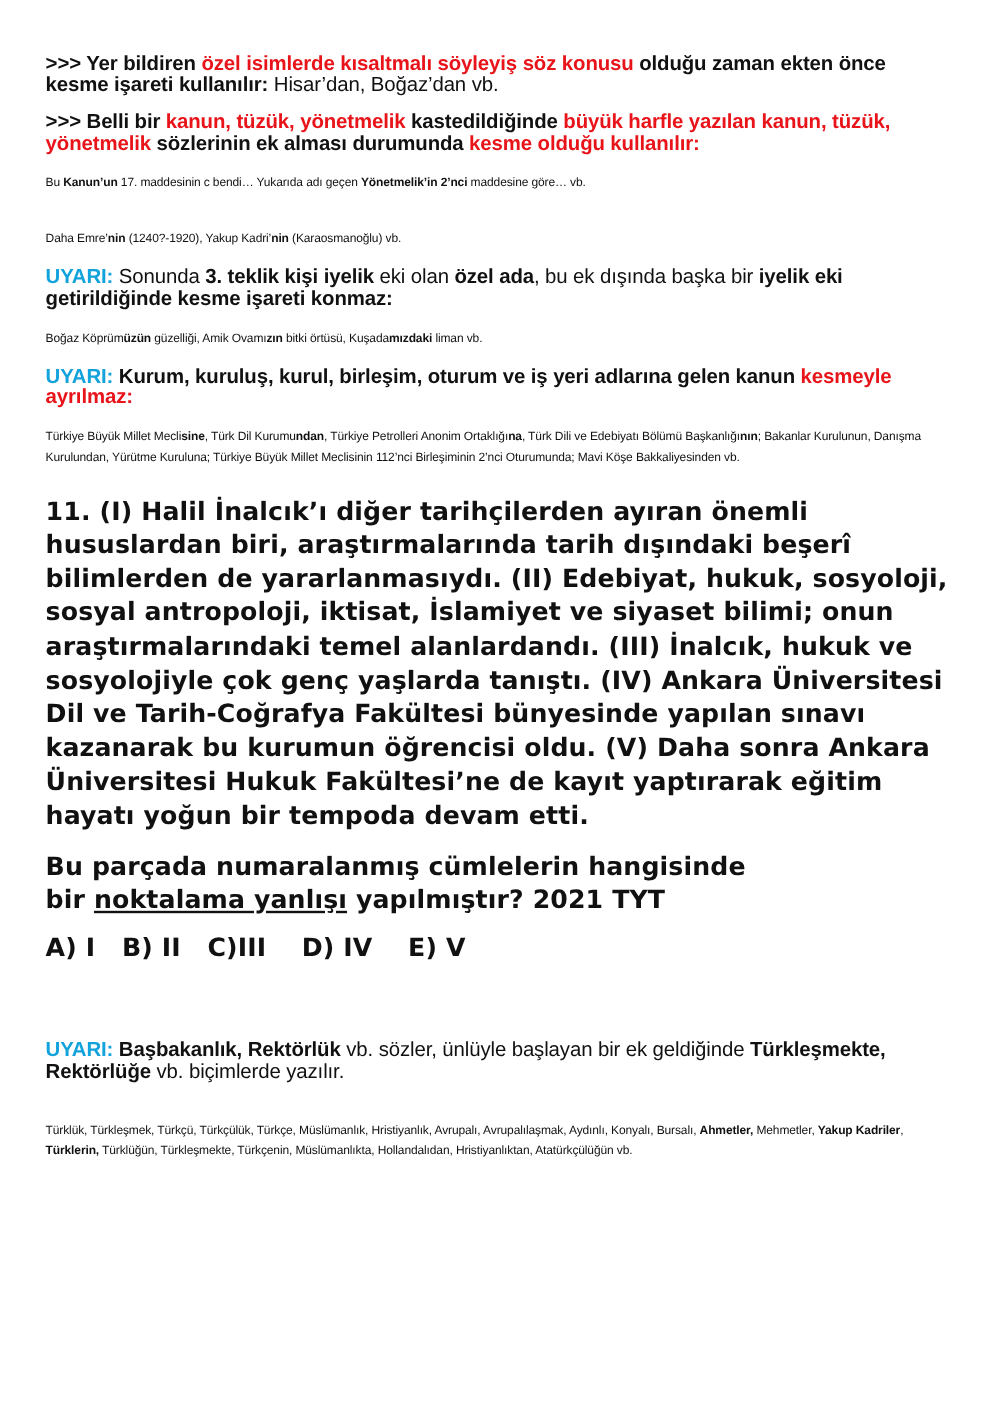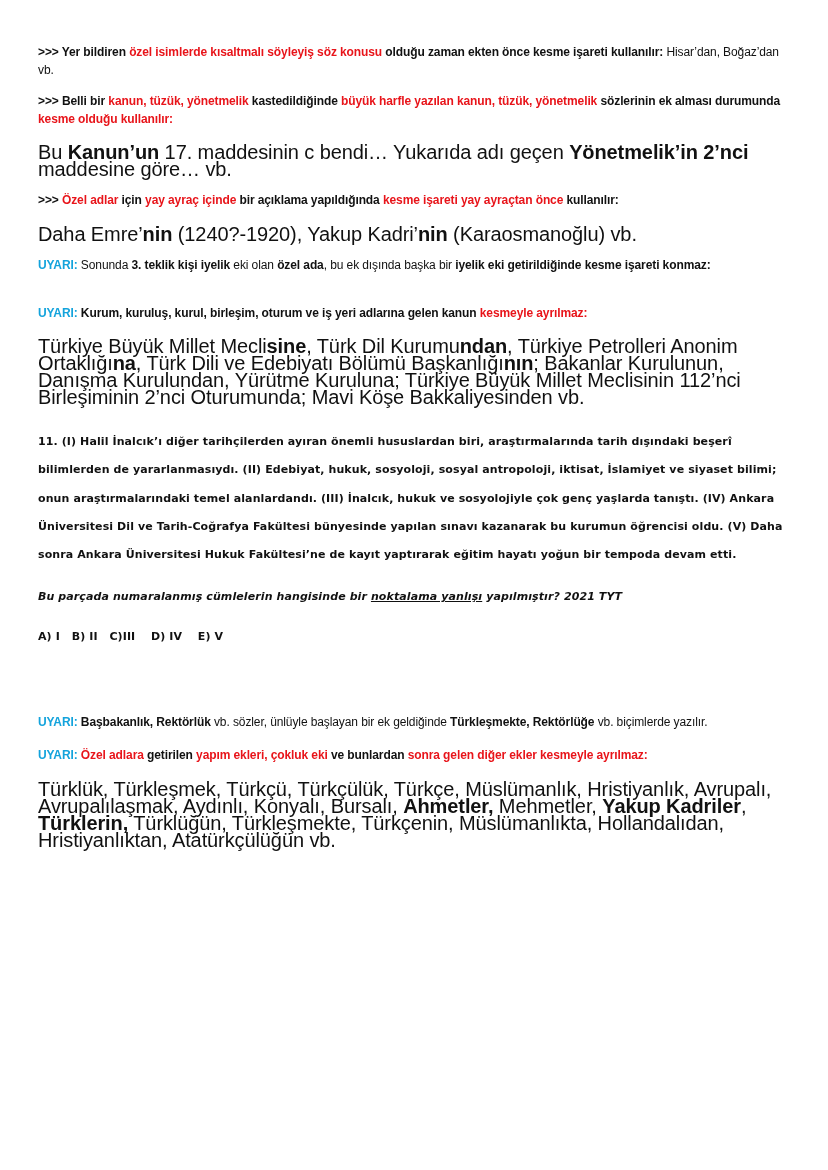--- a/index.html
+++ b/index.html
@@ -4,31 +4,31 @@
 <style>
   html, body { margin: 0; padding: 0; background: #ffffff; }
   body {
     width: 828px; height: 1170px; position: relative; overflow: hidden;
     font-family: "DejaVu Sans", sans-serif;
     color: #111111;
   }
   .page { position: absolute; left: 38px; top: 44px; width: 752px; }
   .p {
     font-family: "Liberation Sans", sans-serif;
-    font-size: 20px; line-height: 17px; margin: 0; letter-spacing: -0.1px;
+    font-size: 10px; line-height: 17px; margin: 0; letter-spacing: -0.1px;
   }
-  .p.tall { font-size: 12px; line-height: 17.6px; }
+  .p.tall { font-size: 17px; line-height: 17.6px; }
   .b { font-weight: bold; }
   .r { color: #e8141a; font-weight: bold; }
   .c { color: #13a3dc; font-weight: bold; margin-top: 28px; }
   .k { color: #111111; font-weight: bold; }
   .n { color: #111111; font-weight: normal; }
   .q {
     font-family: "DejaVu Sans", sans-serif; font-weight: bold;
-    font-size: 11px; line-height: 28.2px; margin: 0; color: #111111;
+    font-size: 21px; line-height: 28.2px; margin: 0; color: #111111;
     letter-spacing: 0.1px;
   }
   .u { text-decoration: underline; }
   .gap-s { height: 14px; }
   .gap-m { height: 16px; }
 </style>
 </head>
 <body>
 
 <div class="page">
@@ -41,71 +41,68 @@
   <p class="p tall">
     <span class="k">&gt;&gt;&gt; </span><span class="k">Belli bir </span><span class="r">kanun, tüzük, yönetmelik</span><span class="k"> kastedildiğinde </span><span class="r">büyük harfle yazılan kanun, tüzük, yönetmelik</span><span class="k"> sözlerinin ek alması durumunda </span><span class="r">kesme olduğu kullanılır:</span>
   </p>
   <div class="gap-m"></div>
 
   <p class="p">
     <span>Bu </span><span class="b">Kanun’un</span><span> 17. maddesinin c bendi… Yukarıda adı geçen </span><span class="b">Yönetmelik’in 2’nci</span><span> maddesine göre… vb.</span>
   </p>
   <div class="gap-s"></div>
 
-  <p class="p tall">
-    <span class="k">&gt;&gt;&gt; </span><span class="r">Özel adlar</span><span class="k"> için </span><span class="r">yay ayraç içinde</span><span class="k"> bir açıklama yapıldığında </span><span class="r">kesme işareti yay ayraçtan önce</span><span class="k"> kullanılır:</span>
-  </p>
   <div class="gap-m"></div>
 
   <p class="p">
     <span>Daha Emre’</span><span class="b">nin</span><span> (1240?-1920), Yakup Kadri’</span><span class="b">nin</span><span>  (Karaosmanoğlu) vb.</span>
   </p>
   <div class="gap-s"></div>
 
   <p class="p tall">
     <span class="c">UYARI:</span><span> Sonunda </span><span class="b">3. teklik kişi iyelik</span><span> eki olan </span><span class="b">özel ada</span><span>, bu ek dışında başka bir </span><span class="b">iyelik eki getirildiğinde kesme işareti konmaz:</span>
   </p>
   <div class="gap-m"></div>
 
+  <p class="p">
+    <span>Boğaz Köprüm</span><span class="b">üzün</span><span> güzelliği, Amik Ovamı</span><span class="b">zın</span><span> bitki örtüsü, Kuşada</span><span class="b">mızdaki</span><span> liman vb.</span>
+  </p>
   <div class="gap-s"></div>
 
   <p class="p tall">
     <span class="c">UYARI:</span><span class="k"> Kurum, kuruluş, kurul, birleşim, oturum ve iş yeri adlarına gelen kanun </span><span class="r">kesmeyle ayrılmaz:</span>
   </p>
   <div class="gap-m"></div>
 
   <p class="p">
     <span>Türkiye Büyük Millet Mecli</span><span class="b">sine</span><span>, Türk Dil Kurumu</span><span class="b">ndan</span><span>, Türkiye Petrolleri Anonim Ortaklığı</span><span class="b">na</span><span>, Türk Dili ve Edebiyatı Bölümü Başkanlığı</span><span class="b">nın</span><span>; Bakanlar Kurulunun, Danışma Kurulundan, Yürütme Kuruluna; Türkiye Büyük Millet Meclisinin 112’nci Birleşiminin 2’nci Oturumunda; Mavi Köşe Bakkaliyesinden vb.</span>
   </p>
   <div class="gap-s"></div>
 
   <div style="height:8px"></div>
 
   <p class="q">
     <span>11.</span><span> (I) Halil İnalcık’ı diğer tarihçilerden ayıran önemli hususlardan biri, araştırmalarında tarih dışındaki beşerî bilimlerden de yararlanmasıydı. (II) Edebiyat, hukuk, sosyoloji, sosyal antropoloji, iktisat, İslamiyet ve siyaset bilimi; onun araştırmalarındaki temel alanlardandı. (III) İnalcık, hukuk ve sosyolojiyle çok genç yaşlarda tanıştı. (IV) Ankara Üniversitesi Dil ve Tarih-Coğrafya Fakültesi bünyesinde yapılan sınavı kazanarak bu kurumun öğrencisi oldu. (V) Daha sonra Ankara Üniversitesi Hukuk Fakültesi’ne de kayıt yaptırarak eğitim hayatı yoğun bir tempoda devam etti.</span>
   </p>
   <div style="height:14px"></div>
 
-  <p class="q" style="width:620px;font-style:italic;">
+  <p class="q" style="width:620px;">
     <span>Bu parçada numaralanmış cümlelerin hangisinde bir </span><span class="u">noktalama yanlışı</span><span> yapılmıştır? 2021 TYT</span>
   </p>
   <div style="height:12px"></div>
 
   <p class="q">
     <span>A) I</span>&nbsp;&nbsp;&nbsp;<span>B) II</span>&nbsp;&nbsp;&nbsp;<span>C)III</span>&nbsp;&nbsp;&nbsp;&nbsp;<span>D) IV</span>&nbsp;&nbsp;&nbsp;&nbsp;<span>E) V</span>
   </p>
   <div style="height:62px"></div>
 
   <p class="p tall">
     <span class="c">UYARI:</span><span class="b"> Başbakanlık, Rektörlük</span><span> vb. sözler, ünlüyle başlayan bir ek geldiğinde </span><span class="b">Türkleşmekte, Rektörlüğe</span><span> vb. biçimlerde yazılır.</span>
   </p>
   <div class="gap-m"></div>
 
-  <p class="p tall">
-    <span class="c">UYARI:</span><span class="r"> Özel adlara</span><span class="k"> getirilen </span><span class="r">yapım ekleri, çokluk eki</span><span class="k"> ve bunlardan </span><span class="r">sonra gelen diğer ekler kesmeyle ayrılmaz:</span>
-  </p>
   <div class="gap-m"></div>
 
   <p class="p">
     <span>Türklük, Türkleşmek, Türkçü, Türkçülük, Türkçe, Müslümanlık, Hristiyanlık, Avrupalı, Avrupalılaşmak, Aydınlı, Konyalı, Bursalı, </span><span class="b">Ahmetler,</span><span> Mehmetler, </span><span class="b">Yakup Kadriler</span><span>, </span><span class="b">Türklerin,</span><span> Türklüğün, Türkleşmekte, Türkçenin, Müslümanlıkta, Hollandalıdan, Hristiyanlıktan, Atatürkçülüğün vb.</span>
   </p>
 
 </div>
 
 </body></html>

